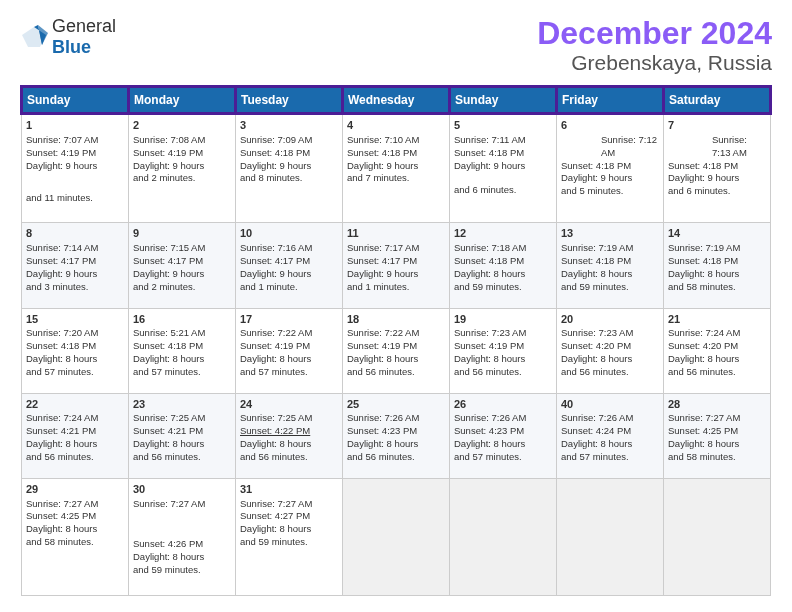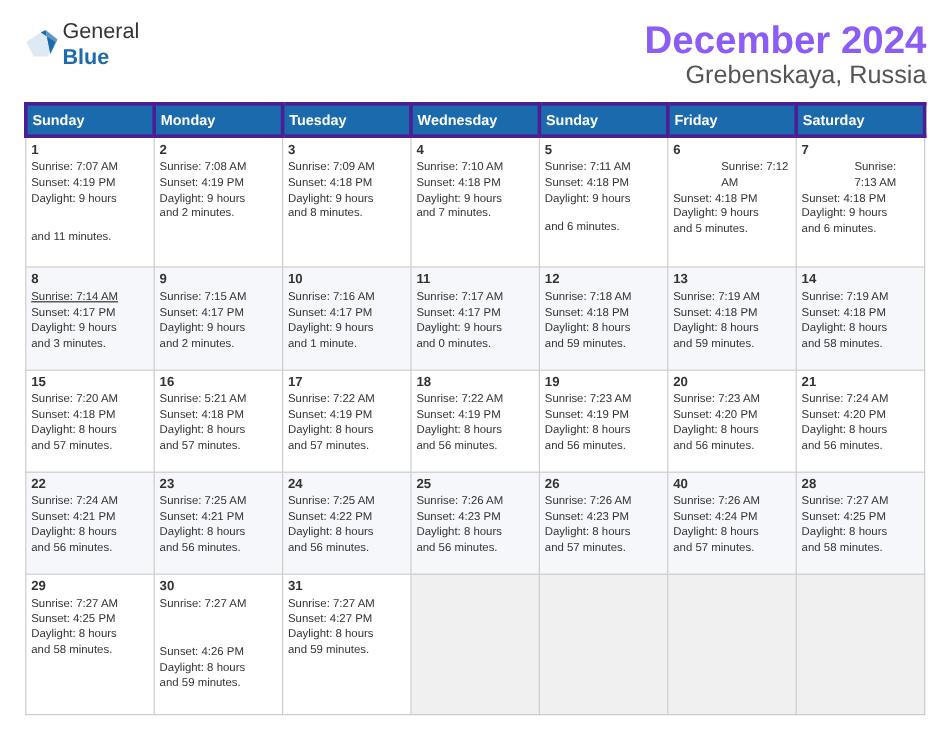--- a/index.html
+++ b/index.html
@@ -169,21 +169,21 @@
             <span class="day-num">7</span>
             <span style="display: block; margin-left: 44px;">Sunrise: 7:13 AM</span>
             <span style="display: block;">Sunset: 4:18 PM</span>
             <span style="display: block;">Daylight: 9 hours</span>
             <span style="display: block;">and 6 minutes.</span>
           </td>
         </tr>
         <tr>
           <td>
             <span class="day-num">8</span>
-            <span style="display: block; text-decoration: underline;">Sunrise: 7:14 AM</span>
+            <span style="display: block;">Sunrise: 7:14 AM</span>
             <span style="display: block;">Sunset: 4:17 PM</span>
             <span style="display: block;">Daylight: 9 hours</span>
             <span style="display: block;">and 3 minutes.</span>
           </td>
           <td>
             <span class="day-num">9</span>
             <span style="display: block;">Sunrise: 7:15 AM</span>
             <span style="display: block;">Sunset: 4:17 PM</span>
             <span style="display: block;">Daylight: 9 hours</span>
             <span style="display: block;">and 2 minutes.</span>
@@ -193,21 +193,21 @@
             <span style="display: block;">Sunrise: 7:16 AM</span>
             <span style="display: block;">Sunset: 4:17 PM</span>
             <span style="display: block;">Daylight: 9 hours</span>
             <span style="display: block;">and 1 minute.</span>
           </td>
           <td>
             <span class="day-num">11</span>
             <span style="display: block;">Sunrise: 7:17 AM</span>
             <span style="display: block;">Sunset: 4:17 PM</span>
             <span style="display: block;">Daylight: 9 hours</span>
-            <span style="display: block;">and 0 minutes.</span>
+            <span style="display: block;">and 1 minutes.</span>
           </td>
           <td>
             <span class="day-num">12</span>
             <span style="display: block;">Sunrise: 7:18 AM</span>
             <span style="display: block;">Sunset: 4:18 PM</span>
             <span style="display: block;">Daylight: 8 hours</span>
             <span style="display: block;">and 59 minutes.</span>
           </td>
           <td>
             <span class="day-num">13</span>
@@ -286,21 +286,21 @@
           <td>
             <span class="day-num">23</span>
             <span style="display: block;">Sunrise: 7:25 AM</span>
             <span style="display: block;">Sunset: 4:21 PM</span>
             <span style="display: block;">Daylight: 8 hours</span>
             <span style="display: block;">and 56 minutes.</span>
           </td>
           <td>
             <span class="day-num">24</span>
             <span style="display: block;">Sunrise: 7:25 AM</span>
-            <span style="display: block;">Sunset: 4:22 PM</span>
+            <span style="display: block; text-decoration: underline;">Sunset: 4:22 PM</span>
             <span style="display: block;">Daylight: 8 hours</span>
             <span style="display: block;">and 56 minutes.</span>
           </td>
           <td>
             <span class="day-num">25</span>
             <span style="display: block;">Sunrise: 7:26 AM</span>
             <span style="display: block;">Sunset: 4:23 PM</span>
             <span style="display: block;">Daylight: 8 hours</span>
             <span style="display: block;">and 56 minutes.</span>
           </td>

